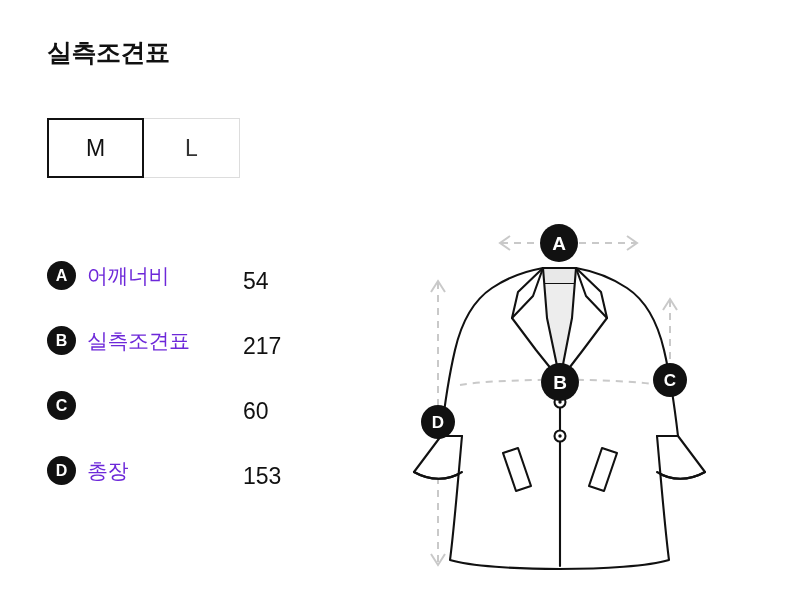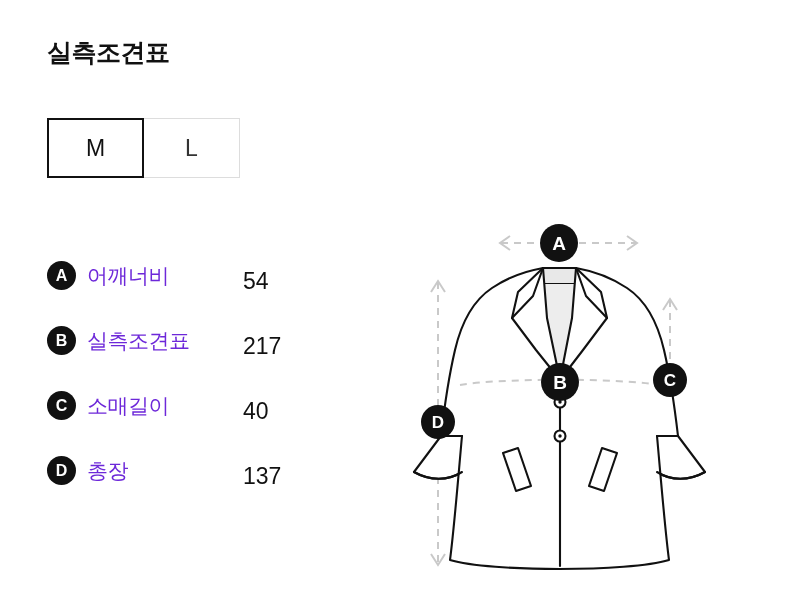--- a/index.html
+++ b/index.html
@@ -158,28 +158,27 @@
   </div>
 
   <div class="measure-row">
     <span class="badge">B</span>
     <span class="measure-label">실측조견표</span>
     <span class="measure-value">217</span>
   </div>
 
   <div class="measure-row">
     <span class="badge">C</span>
-    <span class="measure-label">소매길이</span>
-    <span class="measure-value">40</span>
+    <span class="measure-value">60</span>
   </div>
 
   <div class="measure-row">
     <span class="badge">D</span>
     <span class="measure-label">총장</span>
-    <span class="measure-value">137</span>
+    <span class="measure-value">153</span>
   </div>
 
 </div>
 
 <div class="illustration">
 
   <svg width="340" height="400" viewBox="0 0 340 400">
 
     <g stroke="#c9c9c9" fill="none" stroke-width="2">
 

